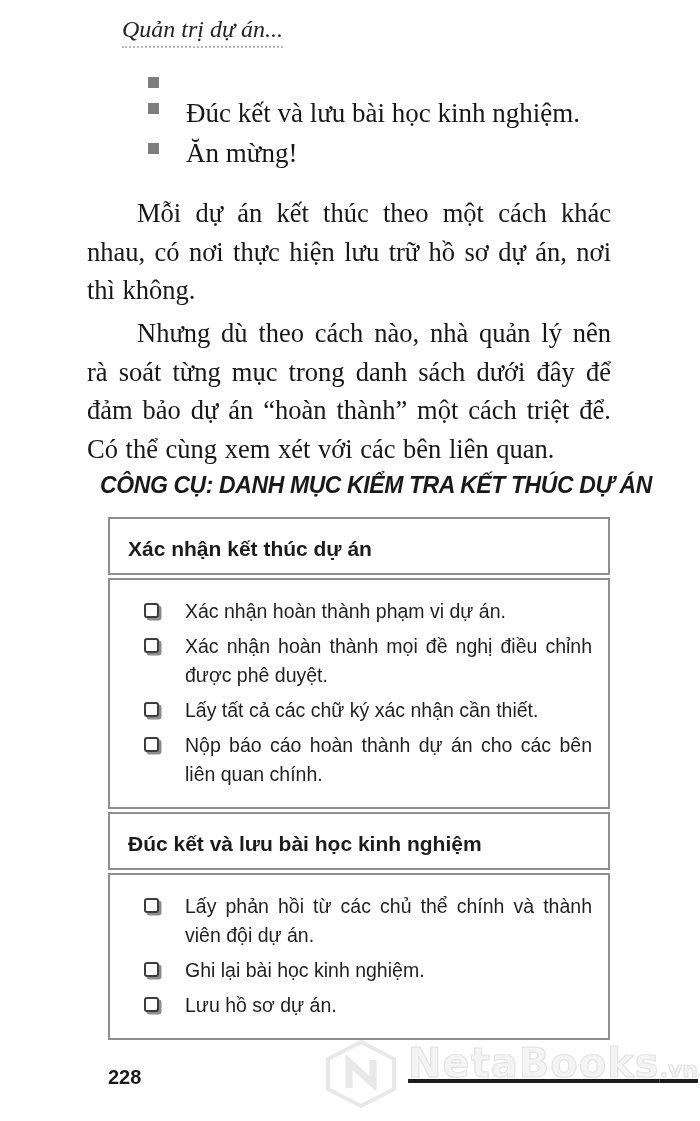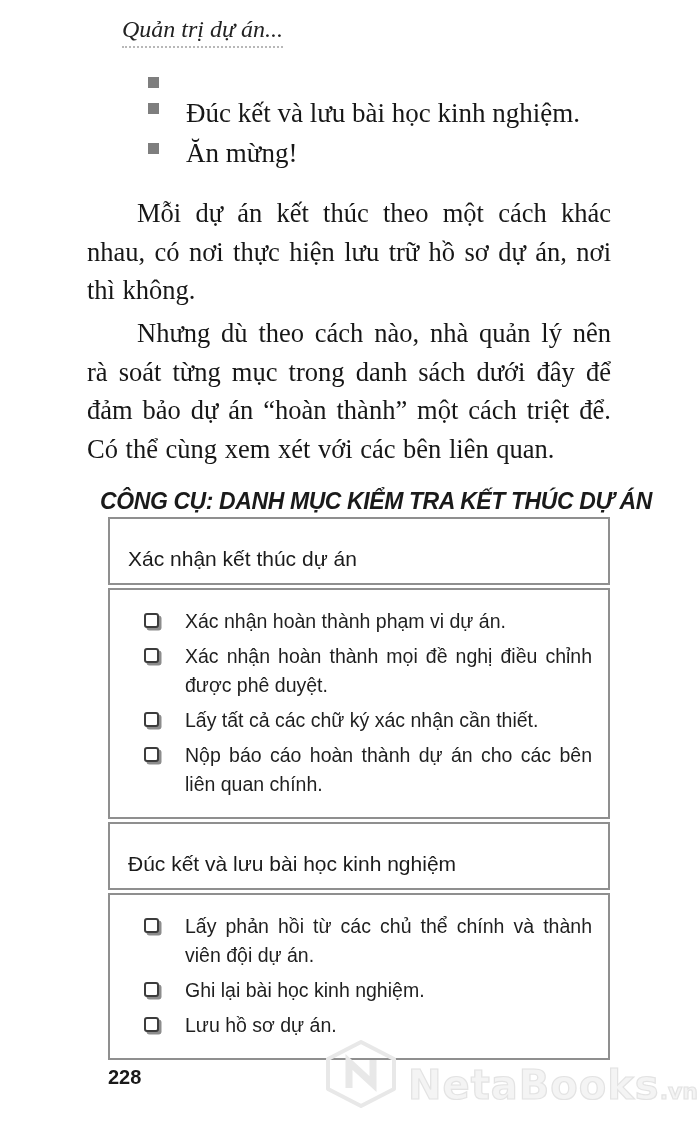--- a/index.html
+++ b/index.html
@@ -74,40 +74,39 @@
     top: 472px;
     width: 518px;
     text-align: center;
     font-family: "Liberation Sans", sans-serif;
     font-weight: bold;
     font-style: italic;
     font-size: 23px;
     letter-spacing: -0.4px;
     color: #1a1a1a;
     white-space: nowrap;
-    margin-top: 16px;
   }
 
   
   .checklist {
     position: absolute;
     left: 108px;
     top: 517px;
     width: 502px;
     font-family: "Liberation Sans", sans-serif;
   }
   .cl-box {
     border: 2px solid #8f8f8f;
     background: #ffffff;
     margin-bottom: 3px;
   }
   .cl-header {
-    padding: 28px 18px 12px 18px;
+    padding: 18px 18px 12px 18px;
     font-size: 21px;
-    font-weight: normal;
+    font-weight: bold;
     color: #1b1b1b;
   }
   .cl-body {
     padding: 12px 16px 12px 26px;
   }
   .cl-item {
     display: flex;
     align-items: flex-start;
     margin: 5px 0 6px 0;
   }
@@ -137,22 +136,23 @@
     font-family: "Liberation Sans", sans-serif;
     font-weight: 600;
     font-size: 20px;
     color: #1a1a1a;
   }
   .watermark {
     position: absolute;
     right: 2px;
     top: 1040px;
     display: flex;
-    align-items: flex-end;
+    align-items: flex-start;
     user-select: none;
+    text-decoration: underline;
   }
   .wm-hex { margin-right: 8px; }
   .wm-text {
     font-family: "DejaVu Sans", sans-serif;
     font-weight: bold;
     font-size: 40px;
     letter-spacing: 1px;
     color: #f4f4f4;
     -webkit-text-stroke: 1.2px #e3e3e3;
     white-space: nowrap;

